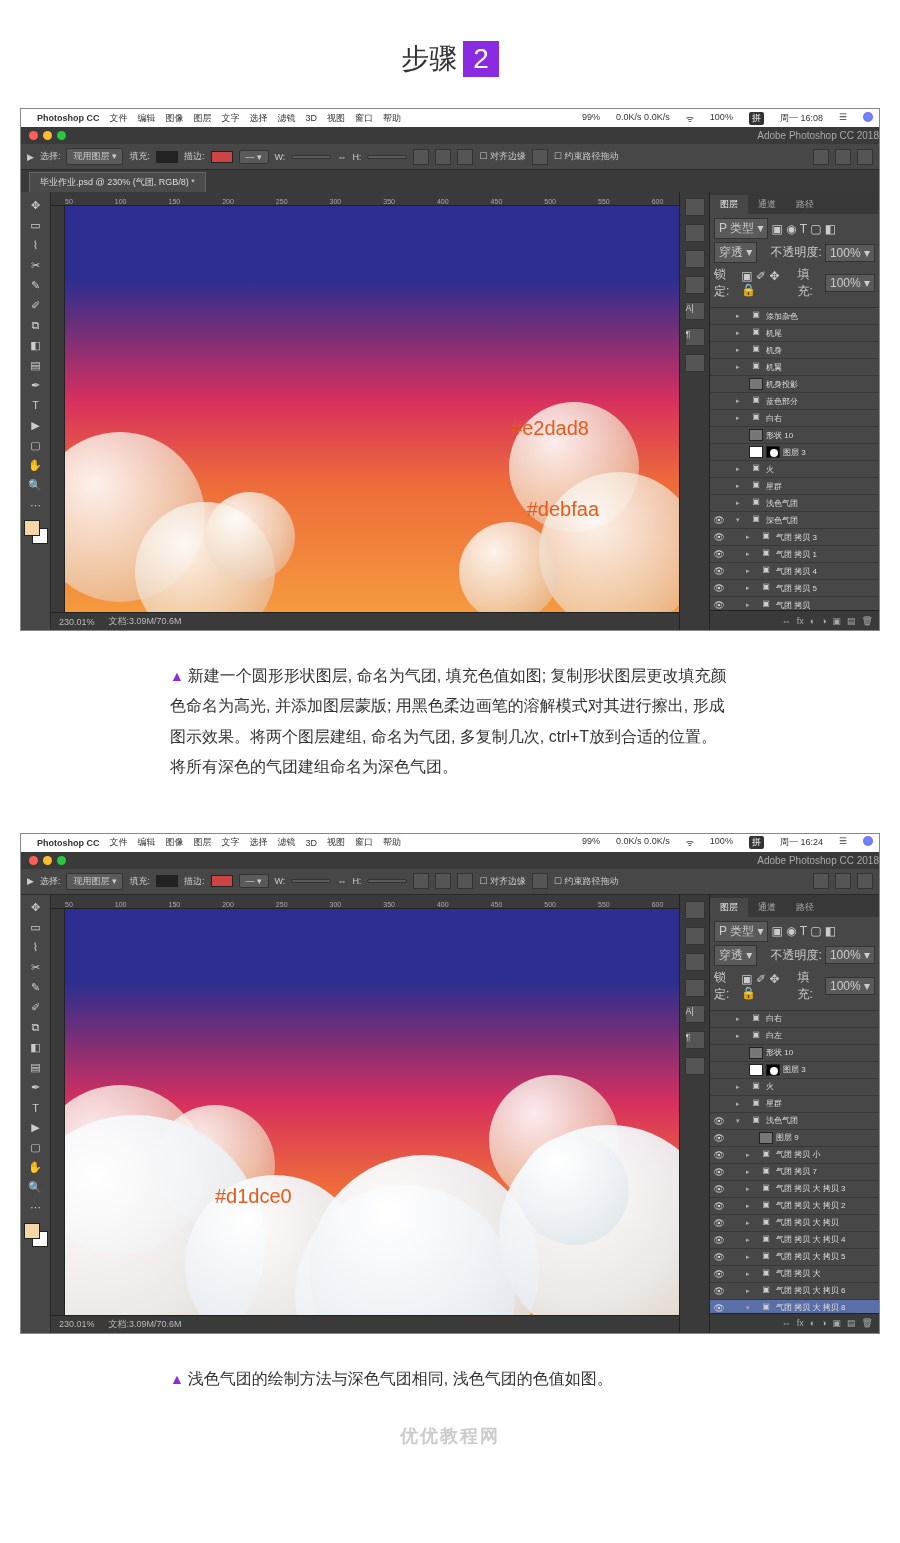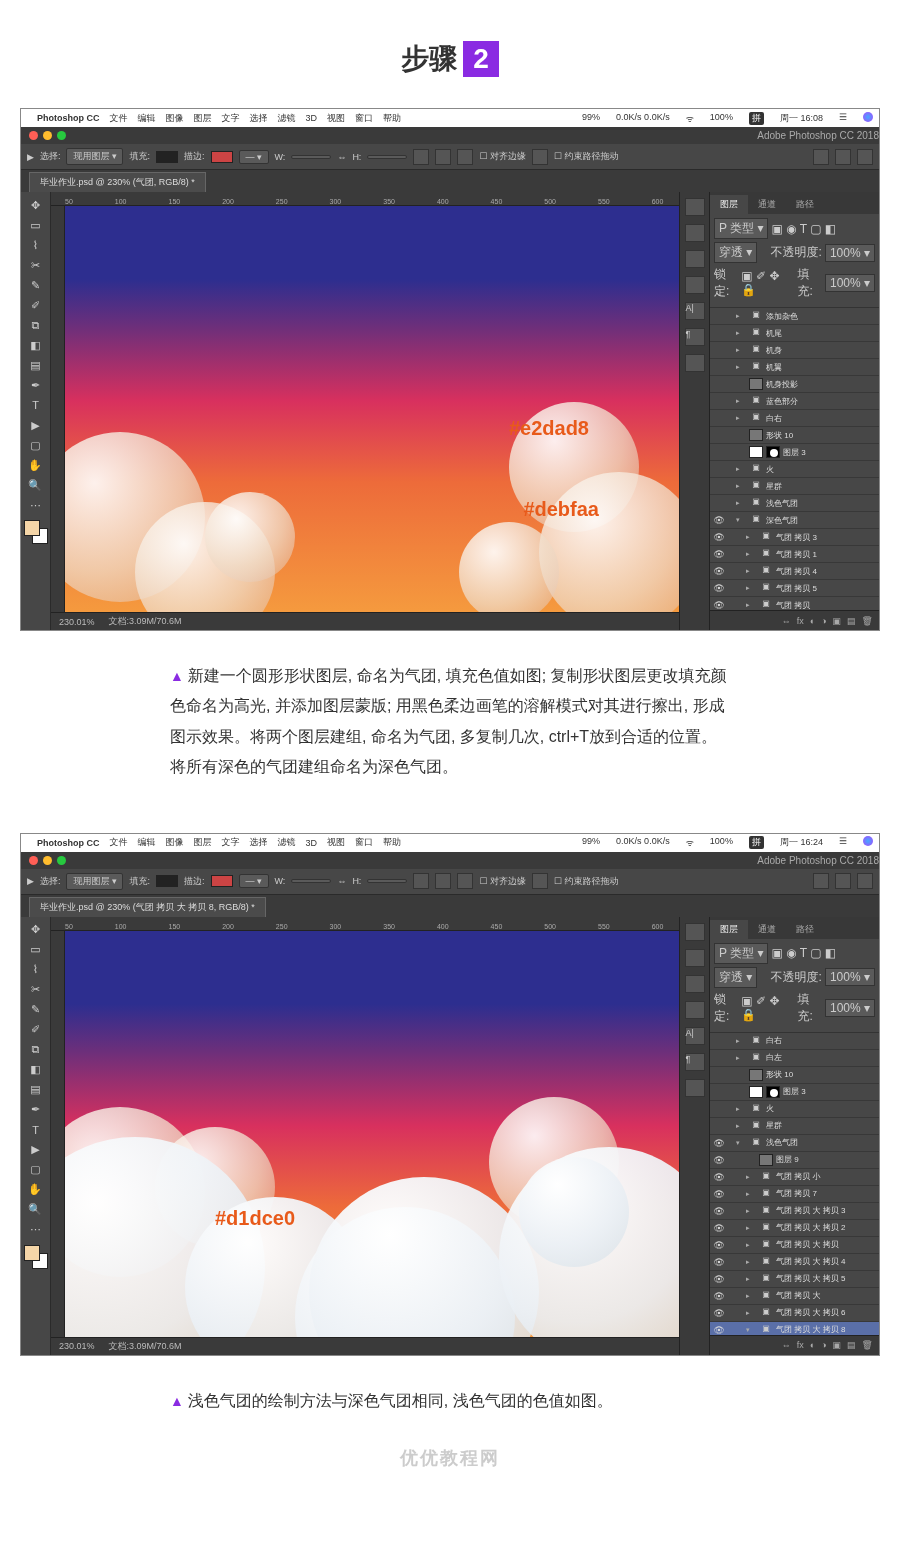--- a/index.html
+++ b/index.html
@@ -1,17 +1,17 @@
 <!DOCTYPE html>
 <html><head>
 <meta charset="utf-8">
 <style>
 *{box-sizing:border-box;margin:0;padding:0}
 body{font-family:"Helvetica Neue",Arial,"Microsoft YaHei",sans-serif;background:#fff;width:900px;margin:0 auto;color:#333}
-.step-header{text-align:center;padding:40px 0 30px;font-size:28px;font-weight:bold}
+.step-header{text-align:center;padding:40px 0 30px;font-size:28px;font-weight:normal}
 .step-num{background:#8a2be2;color:#fff;padding:2px 10px;margin-left:6px;display:inline-block}
 .ps-window{width:860px;margin:0 20px;background:#4b4b4b;border:1px solid #888;font-size:9px;color:#ccc;position:relative}
 .mac-menubar{display:flex;align-items:center;background:#fff;color:#333;height:18px;padding:0 6px;gap:10px;font-size:9px}
 .mac-menubar .right{margin-left:auto;display:flex;gap:16px;align-items:flex-start}
 .traffic-lights{display:flex;gap:5px;padding:4px 8px;background:#3a3a3a}
 .tlight{width:9px;height:9px;border-radius:50%}
 .tl-r{background:#ff5f56}.tl-y{background:#ffbd2e}.tl-g{background:#27c93f}
 .window-title{position:absolute;left:0;right:0;top:18px;text-align:right;font-size:10px;color:#aaa;pointer-events:none;line-height:18px}
 .options-bar{display:flex;align-items:center;background:#474747;height:26px;padding:0 6px;gap:6px;border-bottom:1px solid #2a2a2a;font-size:9px}
 .opt-dd{background:#5a5a5a;border:1px solid #333;padding:1px 6px;border-radius:2px}
@@ -27,21 +27,21 @@
 .fg-sw{position:absolute;top:0;left:0;width:16px;height:16px;background:#f5d6a8;border:1px solid #222}
 .bg-sw{position:absolute;bottom:0;right:0;width:16px;height:16px;background:#fff;border:1px solid #222}
 .canvas-wrap{flex:1;background:#262626;display:flex;flex-direction:column}
 .rulers-h{height:14px;background:#3a3a3a;border-bottom:1px solid #222;color:#aaa;font-size:7px;display:flex;align-items:flex-end;padding-left:14px;gap:42px;overflow:hidden}
 .canvas-row{flex:1;display:flex}
 .rulers-v{width:14px;background:#3a3a3a;border-right:1px solid #222}
 .canvas{flex:1;position:relative;overflow:hidden}
 .sky{position:absolute;inset:0;background:linear-gradient(to bottom,#2d2e8f 0%,#2d2e8f 18%,#6e2f7a 30%,#d8305e 48%,#ed6b3a 68%,#f59a3e 100%)}
 .cloud{position:absolute;border-radius:50%;background:radial-gradient(circle at 35% 30%,rgba(255,255,255,0.9),rgba(240,220,200,0.75) 55%,rgba(230,200,180,0.55) 80%,rgba(230,200,180,0) 100%)}
 .cloud.light{background:radial-gradient(circle at 35% 25%,rgba(255,255,255,0.98),rgba(235,240,245,0.92) 55%,rgba(220,228,234,0.8) 85%,rgba(220,228,234,0) 100%)}
-.color-tag{position:absolute;color:#e85a1a;font-size:20px;font-weight:700}
+.color-tag{position:absolute;color:#e85a1a;font-size:20px;font-weight:400}
 .status-bar{height:18px;background:#3a3a3a;display:flex;align-items:center;padding:0 8px;gap:14px;font-size:9px;color:#bbb;border-top:1px solid #222}
 .right-dock{width:30px;background:#3a3a3a;display:flex;flex-direction:column;align-items:center;padding:6px 0;gap:8px;border-left:1px solid #222}
 .dock-icon{width:20px;height:18px;background:#555;border:1px solid #333}
 .panels{width:170px;background:#474747;display:flex;flex-direction:column;border-left:1px solid #222}
 .panel-tabs{display:flex;height:22px;background:#383838;align-items:flex-end}
 .panel-tab{padding:3px 10px;font-size:9px;color:#aaa}
 .panel-tab.active{background:#474747;color:#eee}
 .panel-controls{padding:4px;border-bottom:1px solid #333}
 .ctrl-row{display:flex;align-items:center;gap:3px;margin-bottom:3px;font-size:12px}
 .ctrl-dd{background:#5a5a5a;border:1px solid #333;padding:1px 4px;flex:0 0 auto}
@@ -430,23 +430,20 @@
     <div class="opt-icon"></div>
     <div class="opt-icon"></div>
     <span>☐ <span>对齐边缘</span></span>
     <div class="opt-icon"></div>
     <span>☐ <span>约束路径拖动</span></span>
     <div class="opt-spacer"></div>
     <div class="opt-icon"></div>
     <div class="opt-icon"></div>
     <div class="opt-icon"></div>
   </div>
-  <div class="tab-bar">
-    <div class="file-tab"><span>毕业作业.psd @ 230% (气团 拷贝 大 拷贝 8, RGB/8) *</span></div>
-  </div>
   <div class="ps-body">
     <div class="tool-strip">
       <div class="tool-btn">✥</div>
       <div class="tool-btn">▭</div>
       <div class="tool-btn">⌇</div>
       <div class="tool-btn">✂</div>
       <div class="tool-btn">✎</div>
       <div class="tool-btn">✐</div>
       <div class="tool-btn">⧉</div>
       <div class="tool-btn">◧</div>

